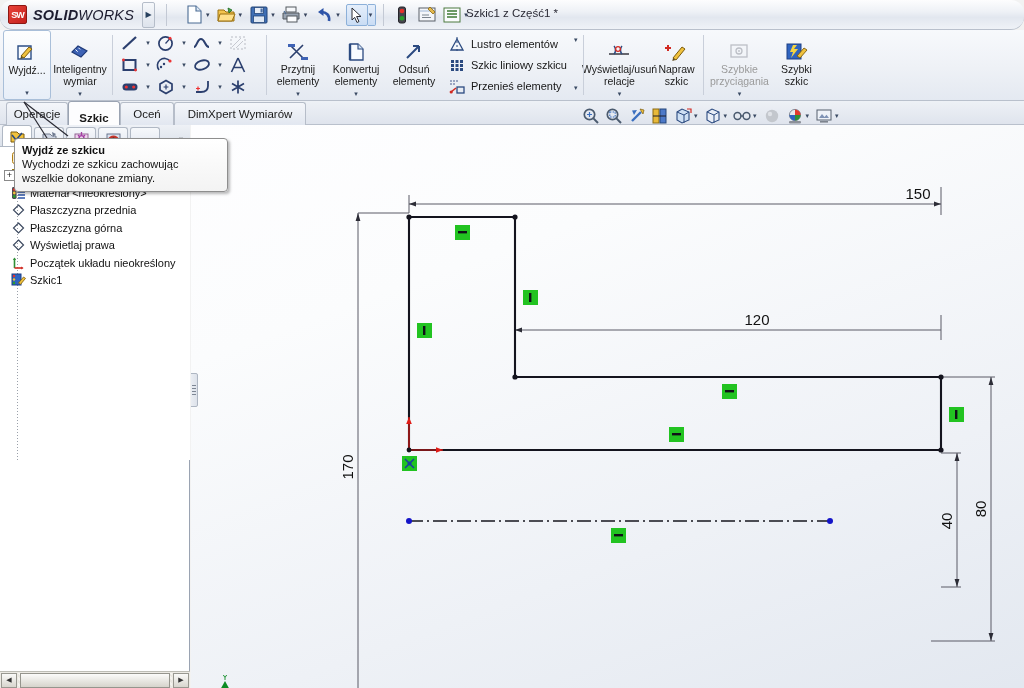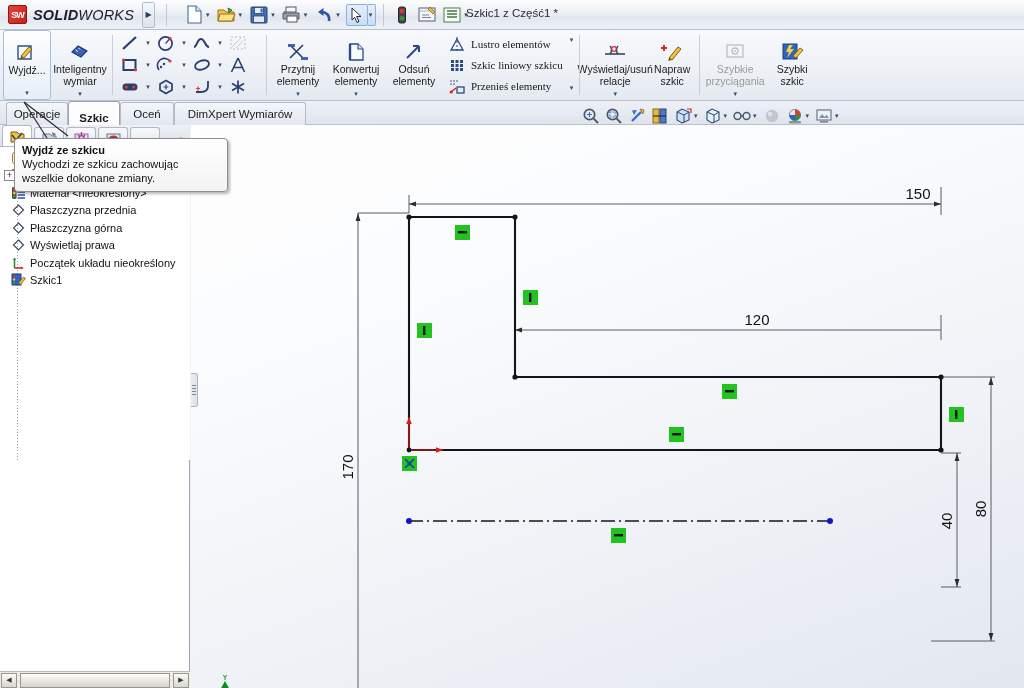--- a/index.html
+++ b/index.html
@@ -11,21 +11,21 @@
     font-size: 11px;
     color: #000;
   }
   #app { position: relative; width: 1024px; height: 688px; background: #f2f2f2; }
 
   
   .titlebar {
     position: absolute; left: 0; top: 0; width: 1024px; height: 30px;
     background: linear-gradient(to bottom, #fdfdfe 0%, #eef1f6 40%, #e2e7ef 60%, #eff2f7 100%);
     border-bottom: 1px solid #b9c0cc;
-    display: flex; align-items: center;
+    display: flex; align-items: center; border-radius: 13px;
   }
   .sw-logo {
     display: flex; align-items: center; gap: 6px;
     padding: 0 6px 0 8px; height: 30px;
   }
   .sw-cube {
     width: 19px; height: 19px; border-radius: 2px;
     background: linear-gradient(135deg,#e8423a 0%, #c4211c 100%);
     border: 1px solid #8d1713;
     color: #fff; font-size: 9px; font-weight: bold;
@@ -93,21 +93,21 @@
     border: 1px solid #a9bfd9; border-radius: 3px;
   }
   .bigbtn.disabled .bl { color: #9a9a9a; }
 
   .smallgrid { display: grid; grid-template-columns: repeat(4, auto); align-items: center; padding: 2px 2px; }
   .sgcell { display: flex; align-items: center; height: 22px; }
   .sgico { width: 26px; height: 21px; display: flex; align-items: center; justify-content: center; }
   .sgcar { font-size: 7px; color: #3a4a63; width: 10px; text-align: center; }
 
   .rlist { display: flex; flex-direction: column; justify-content: center; padding: 2px 4px; }
-  .rlrow { display: flex; align-items: center; height: 21px; gap: 4px; font-family: Liberation Serif, serif; }
+  .rlrow { display: flex; align-items: center; height: 21px; gap: 4px; }
   .rlrow .ri { width: 20px; height: 19px; display: flex; align-items: center; justify-content: center; }
   .rlrow .rt { font-size: 11px; color: #161616; }
   .vcarets { display: flex; flex-direction: column; justify-content: space-between; padding: 6px 3px 8px 3px; }
   .vcarets span { font-size: 7px; color: #3a4a63; }
 
   
   .tabsbar {
     position: absolute; left: 0; top: 101px; width: 1024px; height: 24px;
     background: linear-gradient(to bottom,#eef1f6,#dfe4ed);
     border-bottom: 1px solid #b9c0cc;

